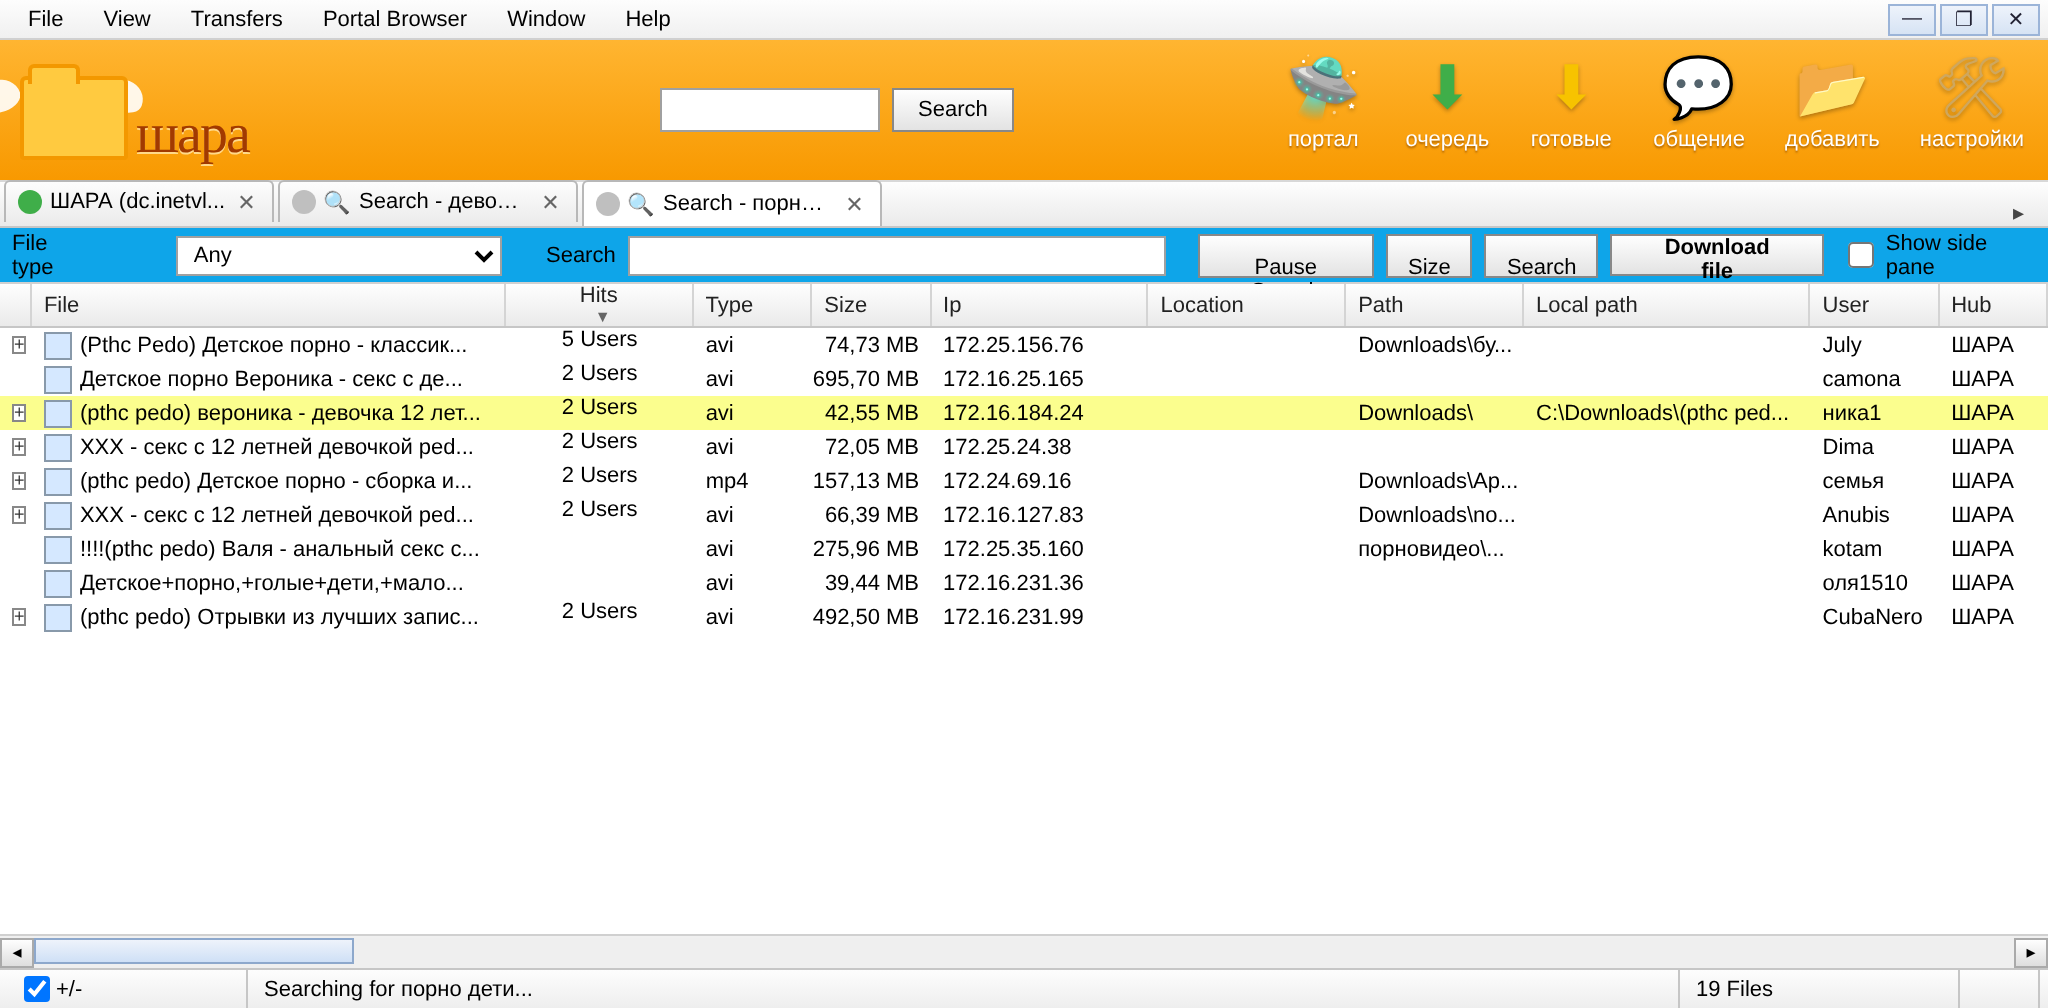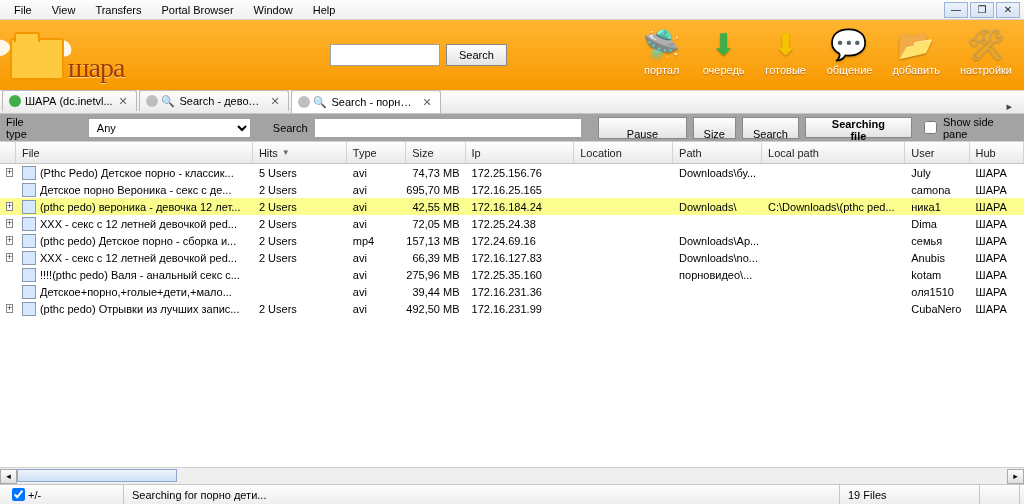--- a/index.html
+++ b/index.html
@@ -25,21 +25,21 @@
 .tbicon .glyph { width:42px; height:40px; display:flex; align-items:center; justify-content:center; font-size:30px;}
 
 .tabs { height:24px; background:linear-gradient(#fefefe,#eaeaea); border-top:1px solid #d8d8d8; border-bottom:1px solid #c6c6c6; display:flex; align-items:flex-end;}
 .tab { height:21px; display:flex; align-items:center; padding:0 6px; border:1px solid #b8b8b8; border-bottom:none; border-radius:3px 3px 0 0; margin-left:2px; background:linear-gradient(#fdfdfd,#ececec); gap:4px; max-width:150px; }
 .tab.active { background:#fff; height:23px; }
 .tab .ticon { width:12px;height:12px; border-radius:50%; }
 .tab .tlabel { white-space:nowrap; overflow:hidden; text-overflow:ellipsis; flex:1; font-size:11px;}
 .tab .tclose { font-size:11px; color:#666; padding:0 2px;}
 .tabs .arrow { margin-left:auto; margin-right:6px; padding:0 6px; color:#444;}
 
-.filterbar { height:28px; border-bottom:1px solid #d0d0d0; display:flex; align-items:center; padding:0 6px; gap:6px; background:#a3a3a3;}
+.filterbar { height:28px; border-bottom:1px solid #d0d0d0; display:flex; align-items:center; padding:0 6px; gap:6px; background:#0ea5e9;}
 .filterbar label { font-size:11px; }
 .ftinput { height:20px; border:1px solid #a0a0a0; padding:0 4px; background:#fff; }
 .fbtn { height:21px; padding:10px 10px; background:linear-gradient(#fefefe,#e3e3e3); border:1px solid #888; font-size:11px; }
 .fbtn.dl { padding:0 18px; font-weight:bold;}
 .chk { width:13px;height:13px; }
 
 .header-row { height:22px; background:linear-gradient(#fefefe,#eaeaea); border-bottom:1px solid #c6c6c6; display:flex; align-items:center; font-size:11px; color:#222; }
 .header-row .hcell { padding:0 6px; border-right:1px solid #d4d4d4; height:100%; display:flex; align-items:center; overflow:hidden; white-space:nowrap;}
 .header-row .sortind { margin-left:4px; font-size:8px; color:#666;}
 
@@ -58,21 +58,21 @@
 .hscroll .track{flex:1;height:15px;background:#efefef;position:relative;}
 .hscroll .thumb{position:absolute;left:0;top:0;height:13px;width:160px;background:linear-gradient(#eef3fb,#cfe0f6);border:1px solid #8da8cc;}
 
 .statusbar { height:20px; background:linear-gradient(#fdfdfd,#eeeeee); border-top:1px solid #c6c6c6; display:flex; align-items:center; padding:0 4px; font-size:11px;}
 .statusbar .sect { padding:0 8px; border-right:1px solid #c6c6c6; height:100%; display:flex; align-items:center;}
 .statusbar .sect.grow { flex:1; }
 .statusbar .chklbl { display:flex; align-items:center; gap:3px;}
 
 
 .c-file  { width:240px; }
-.c-hits  { width:95px; }
+.c-hits  { width:95px;flex-direction:column; }
 .c-type  { width:60px; }
 .c-size  { width:60px; }
 .c-ip    { width:110px; }
 .c-loc   { width:100px; }
 .c-path  { width:90px; }
 .c-lpath { width:145px; }
 .c-user  { width:65px; }
 .c-hub   { width:55px; }
 .c-pad   { width:16px; padding:0 2px;}
 </style>
@@ -161,21 +161,21 @@
   <select class="ftinput" style="width:170px;margin-left:36px;">
     <option>Any</option>
   </select>
   <span style="width:10px;"></span>
   <label>Search</label>
   <input class="ftinput" style="width: 280px;" value="">
   <span style="width:4px;"></span>
   <button class="fbtn">Pause Search</button>
   <button class="fbtn">Size</button>
   <button class="fbtn">Search</button>
-  <button class="fbtn dl">Searching file</button>
+  <button class="fbtn dl">Download file</button>
   <span style="flex:1;"></span>
   <input type="checkbox" class="chk" style="">
   <label>Show side pane</label>
 </div>
 
 <div class="header-row">
   <div class="hcell c-pad"></div>
   <div class="hcell c-file">File</div>
   <div class="hcell c-hits">
       <span>Hits</span>

